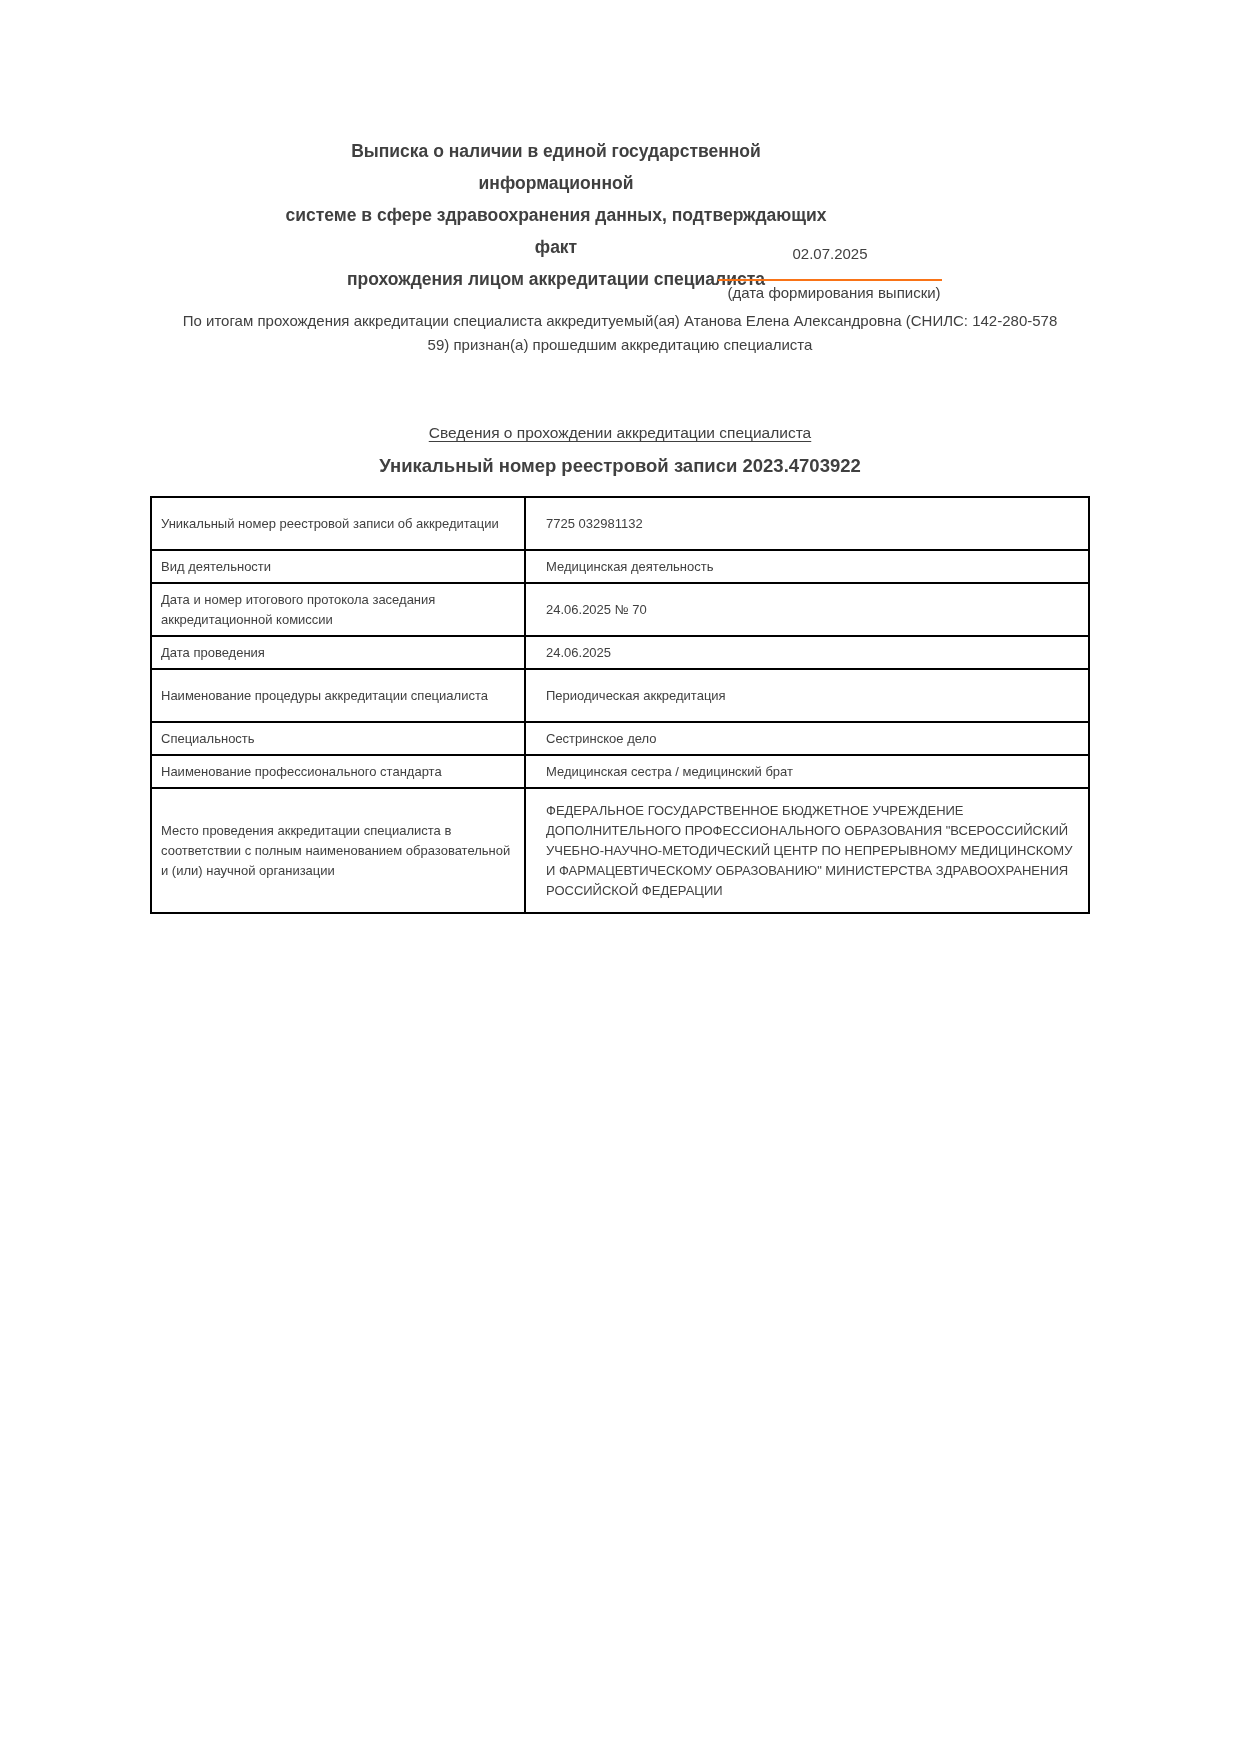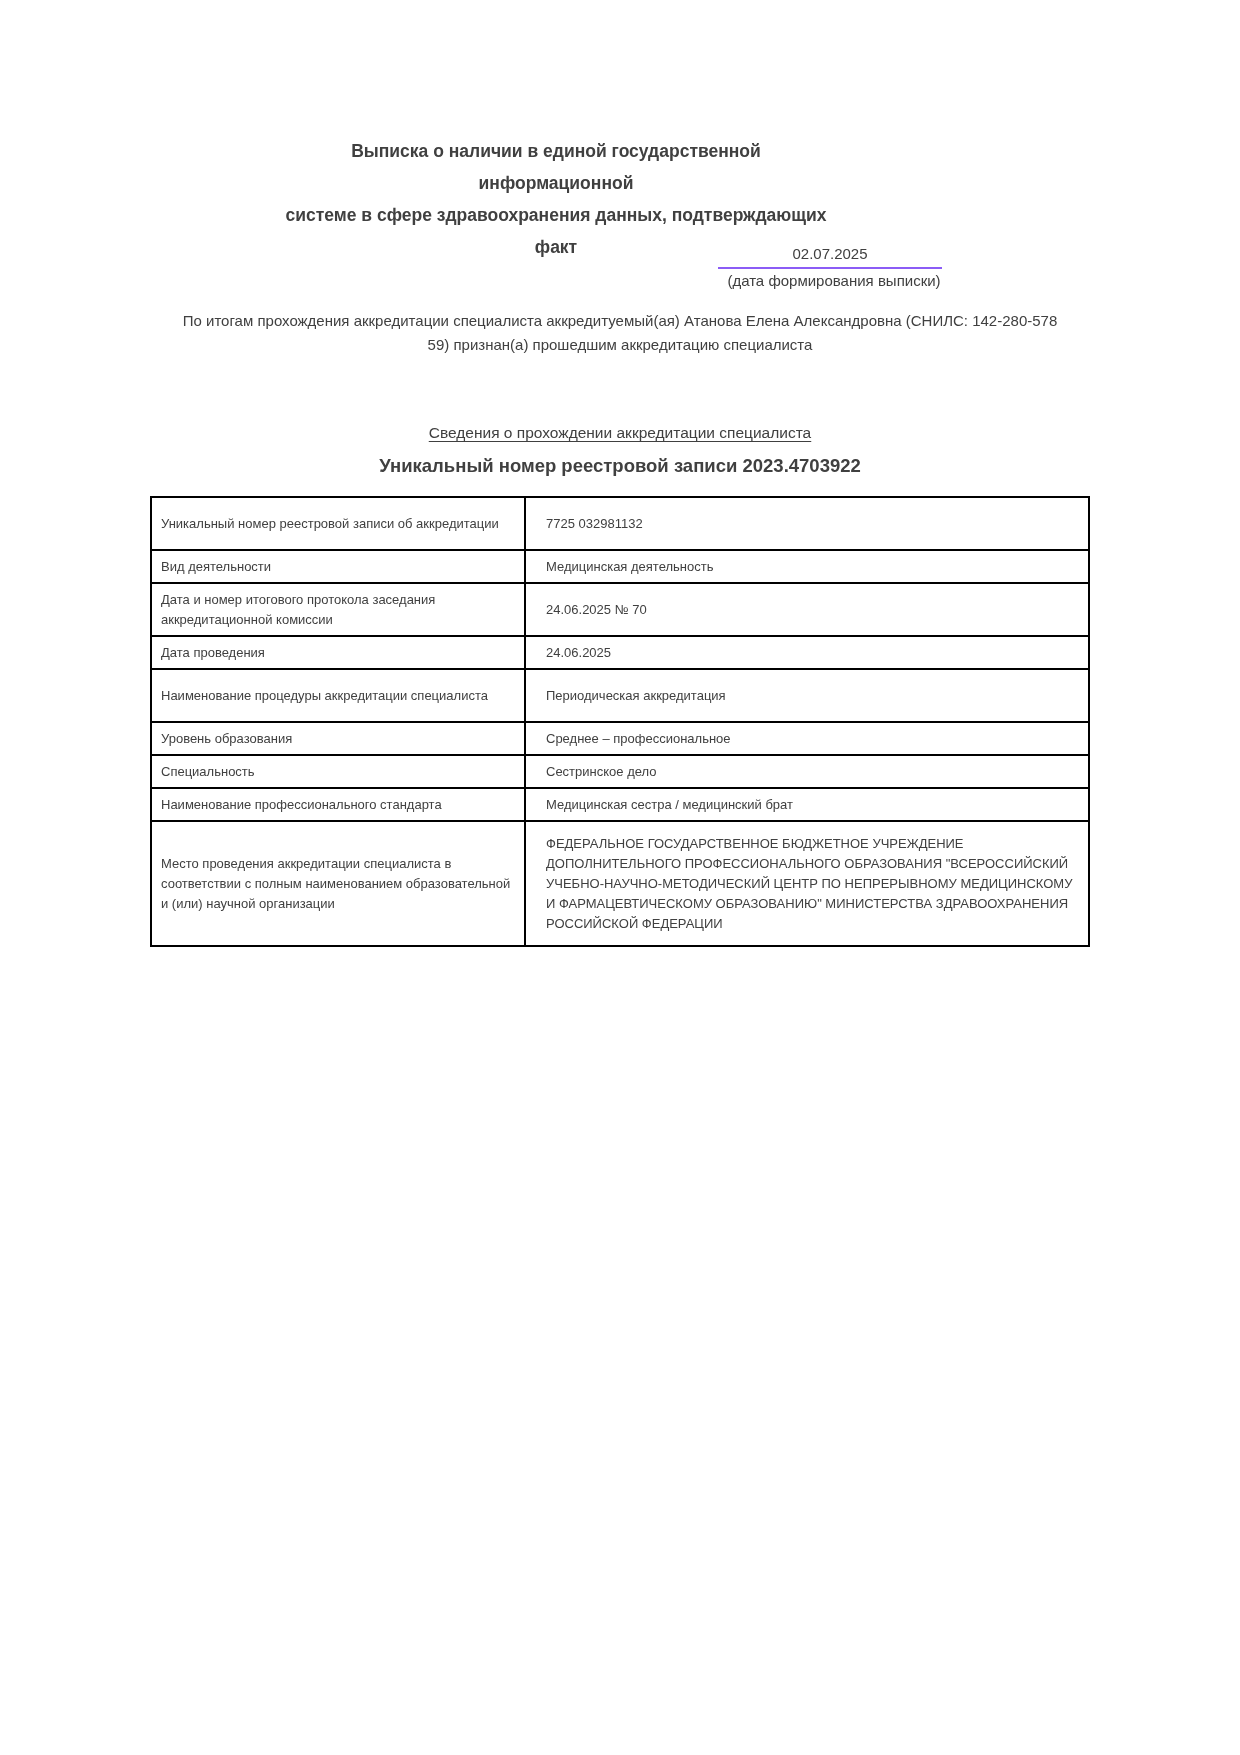--- a/index.html
+++ b/index.html
@@ -5,21 +5,21 @@
   html,body{margin:0;padding:0;background:#ffffff;}
   .page{
     position:relative;width:1240px;height:1755px;background:#ffffff;color:#404040;
     font-family:"Liberation Sans",sans-serif;overflow:hidden;
   }
   .title{
     position:absolute;top:135px;left:276px;width:560px;text-align:center;
     font-weight:bold;font-size:17.5px;line-height:32px;
   }
   .date-block{position:absolute;top:245px;left:718px;width:224px;text-align:center;font-size:15px;}
-  .date-value{display:block;padding-bottom:4px;border-bottom:2px solid #8b5cf6;line-height:18px;}
+  .date-value{display:block;padding-bottom:16px;border-bottom:2px solid #f97316;line-height:18px;}
   .date-caption{display:block;padding-top:2px;line-height:19px;padding-left:8px;}
   .intro{
     position:absolute;top:309px;left:120px;width:1000px;text-align:center;
     font-size:15px;line-height:24px;
   }
   .section-heading{
     position:absolute;top:424px;left:0;width:1240px;text-align:center;
     font-size:15.5px;text-decoration:underline;text-underline-offset:3px;
   }
   .record-heading{
@@ -40,20 +40,21 @@
   tr.rh6{height:125px;}
 </style>
 </head>
 <body>
 
 <div class="page">
 
   <div class="title">
     <div>Выписка о наличии в единой государственной информационной</div>
     <div>системе в сфере здравоохранения данных, подтверждающих факт</div>
+    <div>прохождения лицом аккредитации специалиста</div>
   </div>
 
   <div class="date-block">
     <span class="date-value">02.07.2025</span>
     <span class="date-caption">(дата формирования выписки)</span>
   </div>
 
   <div class="intro">
     <div>По итогам прохождения аккредитации специалиста аккредитуемый(ая) Атанова Елена Александровна (СНИЛС: 142-280-578</div>
     <div>59) признан(а) прошедшим аккредитацию специалиста</div>
@@ -83,24 +84,20 @@
       </tr>
       <tr class="rh1">
         <td class="c1">Дата проведения</td>
         <td class="c2">24.06.2025</td>
       </tr>
       <tr class="rh2">
         <td class="c1">Наименование процедуры аккредитации специалиста</td>
         <td class="c2">Периодическая аккредитация</td>
       </tr>
       <tr class="rh1">
-        <td class="c1">Уровень образования</td>
-        <td class="c2">Среднее – профессиональное</td>
-      </tr>
-      <tr class="rh1">
         <td class="c1">Специальность</td>
         <td class="c2">Сестринское дело</td>
       </tr>
       <tr class="rh1">
         <td class="c1">Наименование профессионального стандарта</td>
         <td class="c2">Медицинская сестра / медицинский брат</td>
       </tr>
       <tr class="rh6">
         <td class="c1">Место проведения аккредитации специалиста в соответствии с полным наименованием образовательной и (или) научной организации</td>
         <td class="c2">ФЕДЕРАЛЬНОЕ ГОСУДАРСТВЕННОЕ БЮДЖЕТНОЕ УЧРЕЖДЕНИЕ ДОПОЛНИТЕЛЬНОГО ПРОФЕССИОНАЛЬНОГО ОБРАЗОВАНИЯ "ВСЕРОССИЙСКИЙ УЧЕБНО-НАУЧНО-МЕТОДИЧЕСКИЙ ЦЕНТР ПО НЕПРЕРЫВНОМУ МЕДИЦИНСКОМУ И ФАРМАЦЕВТИЧЕСКОМУ ОБРАЗОВАНИЮ" МИНИСТЕРСТВА ЗДРАВООХРАНЕНИЯ РОССИЙСКОЙ ФЕДЕРАЦИИ</td>

